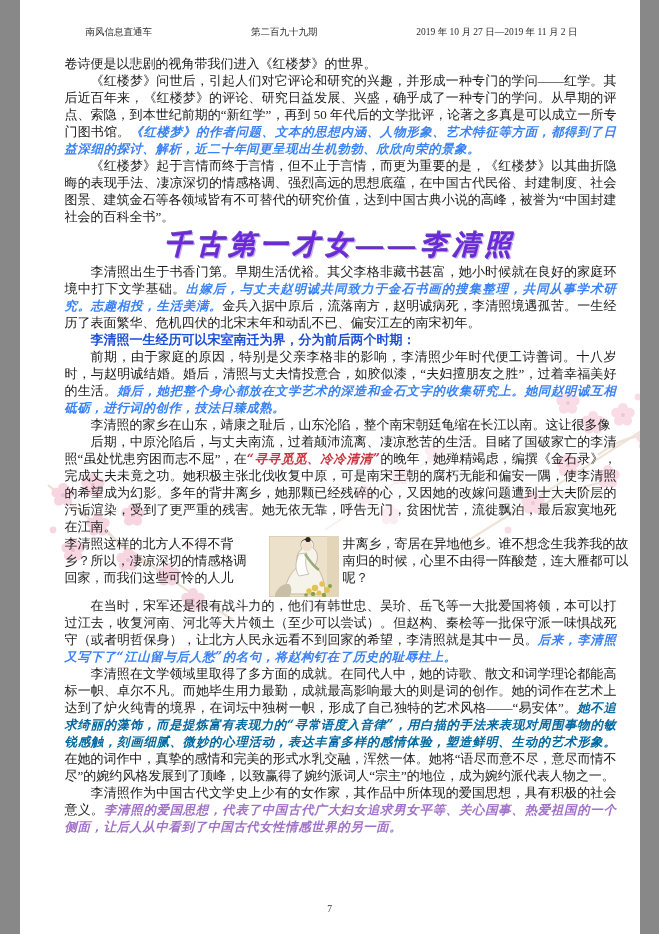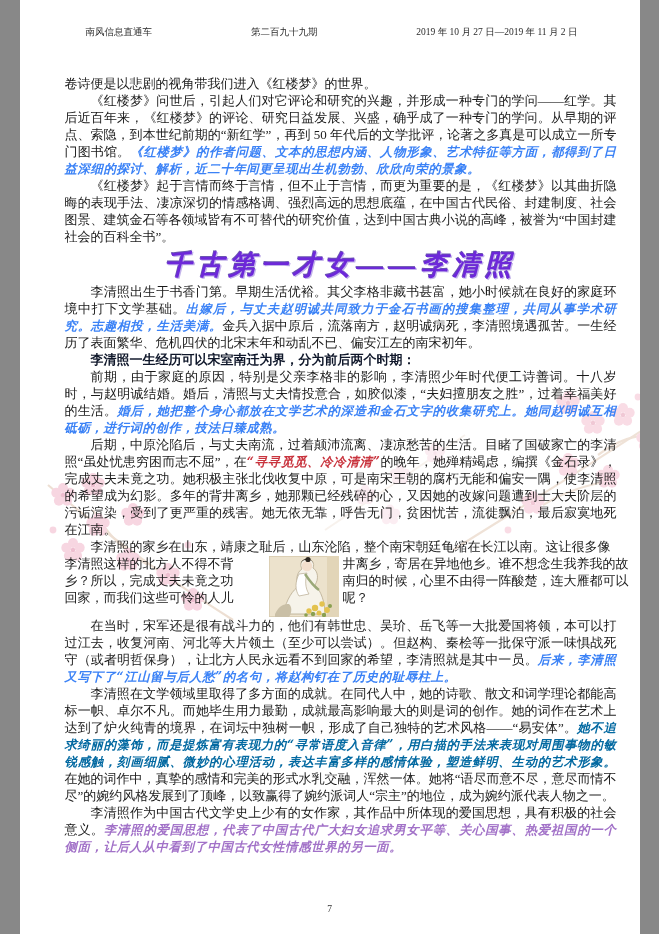--- a/index.html
+++ b/index.html
@@ -11,28 +11,28 @@
   .hdr {
     position:absolute; top:26px; left:66px; right:62px;
     display:flex; justify-content:space-between; align-items:baseline;
     font-size:9.5px; color:#2a2a2a; z-index:2;
   }
   .content {
     position:absolute; top:55px; left:45px; width:552px; z-index:1;
     font-size:13px; line-height:17px; text-align:justify;
   }
   .content p { margin:0; text-indent:2em; }
-  .content p.noindent { text-indent:0;margin-top:20px; }
+  .content p.noindent { text-indent:0; }
   .script { font-weight:bold; font-style:italic; font-size:12.4px; letter-spacing:0.6px;
             font-family:"DejaVu Serif", serif; }
   .c-blue   { color:#3b82f6; }
   .c-red    { color:#c9353f; }
   .c-pink   { color:#0369a1; }
   .c-purple { color:#a272c8;margin-top:30px; }
-  .redbold  { color:#0f172a; font-weight:bold; font-family:"Liberation Sans", sans-serif;
+  .redbold  { color:#1d4ed8; font-weight:bold; font-family:"Liberation Sans", sans-serif;
               font-size:13px; }
   .title {
     margin:12px 0 9px; text-indent:0; text-align:center;
     font-size:27px; font-weight:bold; font-style:italic; letter-spacing:5px;
     color:#6d28d9; text-shadow:1.2px 1.2px 0 #c3b4ea, -0.6px -0.6px 0 #6a55b0;
   }
   .wraprow { display:flex; gap:4px; }
   .wcol { text-align:justify; }
   .wcol div { white-space:nowrap; overflow:hidden; }
   .w-left  { width:200px; flex:0 0 auto; }
@@ -146,28 +146,28 @@
 
     <h1 class="title">千古第一才女——李清照</h1>
 
 
     <p><span>李清照出生于书香门第。早期生活优裕。其父李格非藏书甚富，她小时候就在良好的家庭环境中打下文学基础。</span><span class="script c-blue">出嫁后，与丈夫赵明诚共同致力于金石书画的搜集整理，共同从事学术研究。志趣相投，生活美满。</span><span>金兵入据中原后，流落南方，赵明诚病死，李清照境遇孤苦。一生经历了表面繁华、危机四伏的北宋末年和动乱不已、偏安江左的南宋初年。</span></p>
 
     <p><span class="redbold">李清照一生经历可以宋室南迁为界，分为前后两个时期：</span></p>
 
     <p><span>前期，由于家庭的原因，特别是父亲李格非的影响，李清照少年时代便工诗善词。十八岁时，与赵明诚结婚。婚后，清照与丈夫情投意合，如胶似漆，“夫妇擅朋友之胜”，过着幸福美好的生活。</span><span class="script c-blue">婚后，她把整个身心都放在文学艺术的深造和金石文字的收集研究上。她同赵明诚互相砥砺，进行词的创作，技法日臻成熟。</span></p>
 
+    <p><span>李清照的家乡在山东，靖康之耻后，山东沦陷，整个南宋朝廷龟缩在长江以南。这让很多像</span></p>
+
     <p><span>后期，中原沦陷后，与丈夫南流，过着颠沛流离、凄凉愁苦的生活。目睹了国破家亡的李清照“虽处忧患穷困而志不屈”，在</span><span class="script c-red">“寻寻觅觅、冷冷清清”</span><span>的晚年，她殚精竭虑，编撰《金石录》，完成丈夫未竟之功。她积极主张北伐收复中原，可是南宋王朝的腐朽无能和偏安一隅，使李清照的希望成为幻影。多年的背井离乡，她那颗已经残碎的心，又因她的改嫁问题遭到士大夫阶层的污诟渲染，受到了更严重的残害。她无依无靠，呼告无门，贫困忧苦，流徙飘泊，最后寂寞地死在江南。</span></p>
-
-    <p><span>李清照的家乡在山东，靖康之耻后，山东沦陷，整个南宋朝廷龟缩在长江以南。这让很多像</span></p>
 
     <div class="wraprow">
       <div class="wcol w-left">
         <div>李清照这样的北方人不得不背</div>
-        <div>乡？所以，完成丈夫未竟之功</div>
+        <div>乡？所以，凄凉深切的情感格调</div>
         <div>回家，而我们这些可怜的人儿</div>
       </div>
       <svg class="wimg" viewBox="0 0 70 61">
         <rect x="0" y="0" width="70" height="61" fill="#ece2cc"></rect>
         <rect x="0" y="0" width="70" height="61" fill="none" stroke="#d6c9ac" stroke-width="1.5"></rect>
         <rect x="58" y="0" width="12" height="61" fill="#e2d5b8"></rect>
         <path d="M14,58 C18,42 24,34 30,30 C26,24 28,16 33,13 C30,8 33,3 38,3 C43,3 46,7 44,12 C49,15 50,23 46,29 C52,35 56,46 56,58 Z" fill="#f6f3ea" stroke="#b8ab90" stroke-width="0.8"></path>
         <circle cx="38" cy="10" r="5.2" fill="#f3dfcd"></circle>
         <path d="M32,8 C31,2 44,1 44,8 C44,4 40,3 37,4 C34,4 32,5 32,8 Z" fill="#2c2620"></path>
         <circle cx="39" cy="3.5" r="2.6" fill="#2c2620"></circle>

